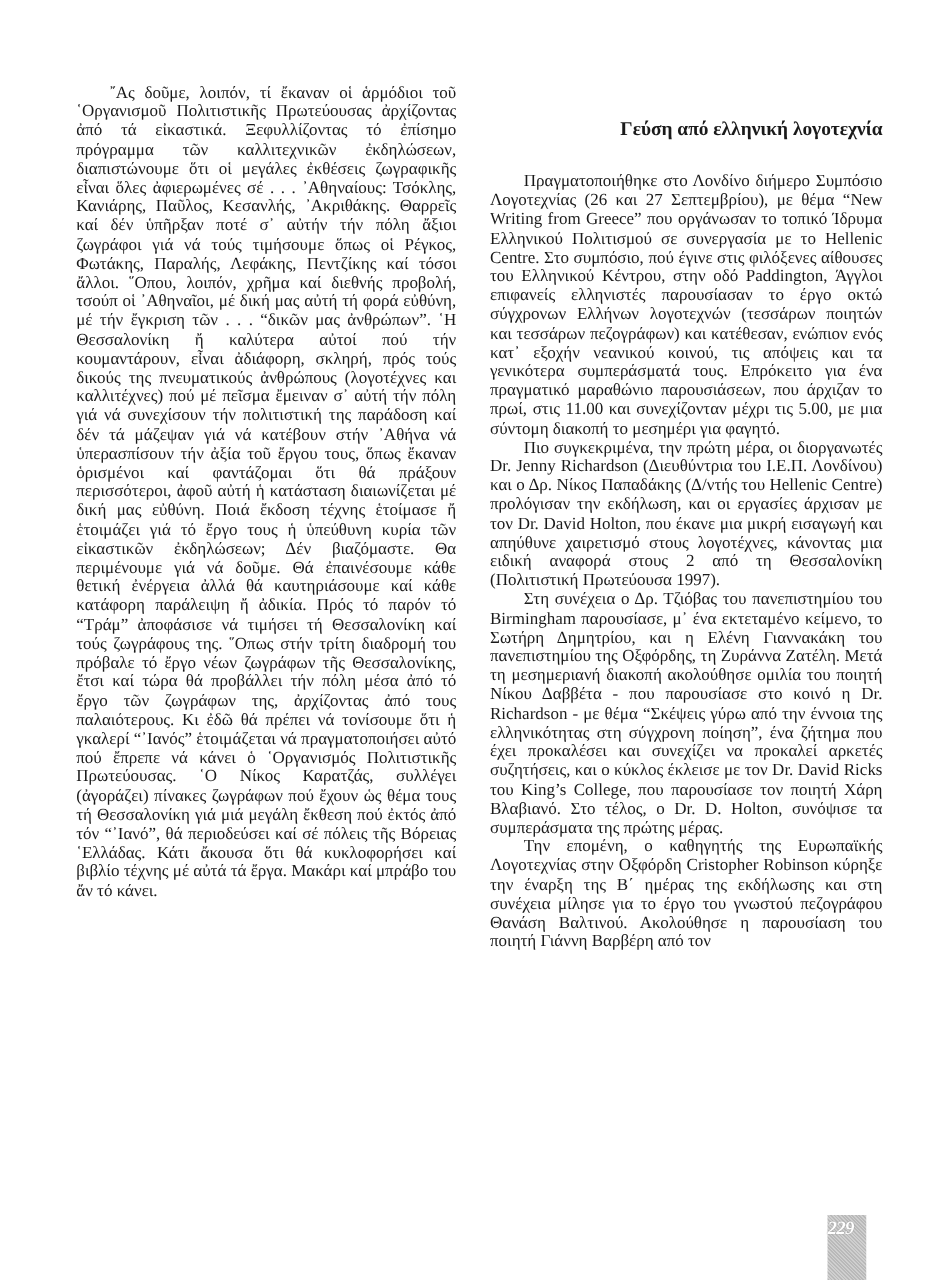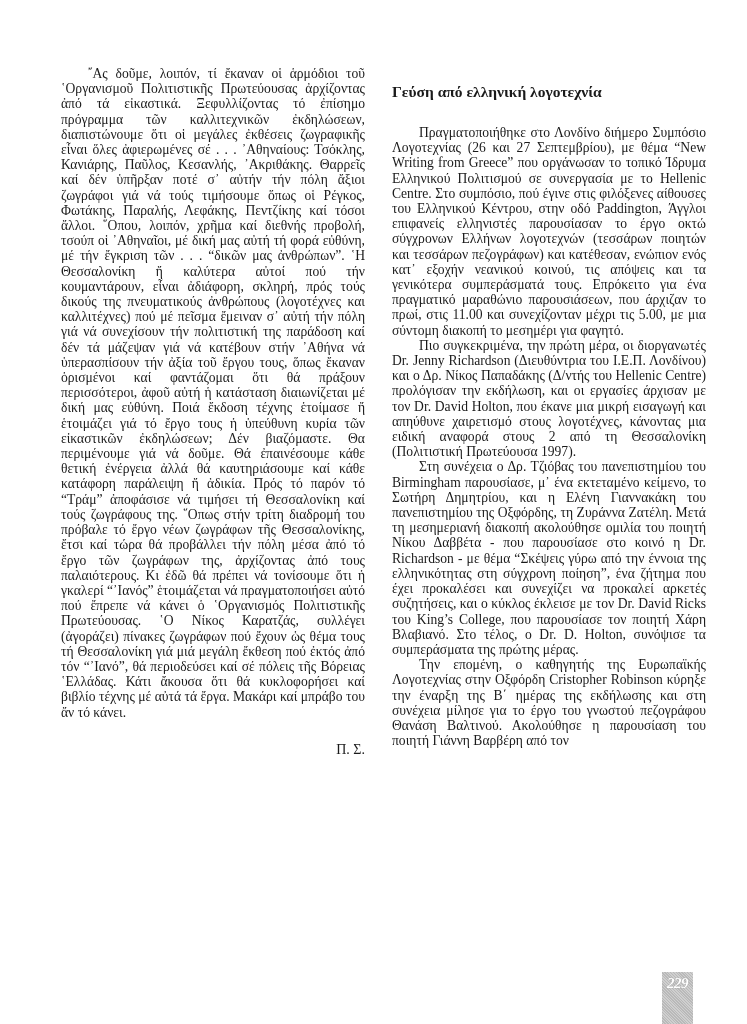--- a/index.html
+++ b/index.html
@@ -25,54 +25,53 @@
     .col-right { left: 392px; width: 314px; }
     .col p { margin: 0; }
     .col p.indent { text-indent: 27px; }
     .signature {
       text-align: right;
       margin-top: 22px !important;
       font-size: 14px;
     }
     .title {
       font-weight: bold;
-      text-align: left;
+      text-align: right;
       font-size: 15.5px;
       line-height: 19px;
-      margin: 16px 0 24px 0;
+      margin: 28px 0 24px 0;
     }
     .page-tab {
       position: absolute;
       left: 662px;
       top: 972px;
       width: 31px;
       height: 52px;
       background: repeating-linear-gradient(45deg, #b9b9b9 0px, #b9b9b9 1px, #cfcfcf 1px, #cfcfcf 2px);
     }
     .page-number {
       position: absolute;
       left: 0; right: 0;
       top: 3px;
-      text-align: center;
+      text-align: left;
       color: #ffffff;
       font-style: italic;
       font-weight: bold;
       font-size: 15px;
       letter-spacing: -0.5px;
       text-shadow: 0 0 1px #8a8a8a;
     }
   </style>
 </head>
 <body>
 
 <div class="page">
 
   <div class="col col-left">
     <p class="indent">῎Ας δοῦμε, λοιπόν, τί ἔκαναν οἱ ἁρμόδιοι τοῦ ῾Οργανισμοῦ Πολιτιστικῆς Πρωτεύουσας ἀρχίζοντας ἀπό τά εἰκαστικά. Ξεφυλλίζοντας τό ἐπίσημο πρόγραμμα τῶν καλλιτεχνικῶν ἐκδηλώσεων, διαπιστώνουμε ὅτι οἱ μεγάλες ἐκθέσεις ζωγραφικῆς εἶναι ὅλες ἀφιερωμένες σέ . . . ᾿Αθηναίους: Τσόκλης, Κανιάρης, Παῦλος, Κεσανλής, ᾿Ακριθάκης. Θαρρεῖς καί δέν ὑπῆρξαν ποτέ σ᾿ αὐτήν τήν πόλη ἄξιοι ζωγράφοι γιά νά τούς τιμήσουμε ὅπως οἱ Ρέγκος, Φωτάκης, Παραλής, Λεφάκης, Πεντζίκης καί τόσοι ἄλλοι. ῞Οπου, λοιπόν, χρῆμα καί διεθνής προβολή, τσούπ οἱ ᾿Αθηναῖοι, μέ δική μας αὐτή τή φορά εὐθύνη, μέ τήν ἔγκριση τῶν . . . “δικῶν μας ἀνθρώπων”. ῾Η Θεσσαλονίκη ἤ καλύτερα αὐτοί πού τήν κουμαντάρουν, εἶναι ἀδιάφορη, σκληρή, πρός τούς δικούς της πνευματικούς ἀνθρώπους (λογοτέχνες και καλλιτέχνες) πού μέ πεῖσμα ἔμειναν σ᾿ αὐτή τήν πόλη γιά νά συνεχίσουν τήν πολιτιστική της παράδοση καί δέν τά μάζεψαν γιά νά κατέβουν στήν ᾿Αθήνα νά ὑπερασπίσουν τήν ἀξία τοῦ ἔργου τους, ὅπως ἔκαναν ὁρισμένοι καί φαντάζομαι ὅτι θά πράξουν περισσότεροι, ἀφοῦ αὐτή ἡ κατάσταση διαιωνίζεται μέ δική μας εὐθύνη. Ποιά ἔκδοση τέχνης ἑτοίμασε ἤ ἑτοιμάζει γιά τό ἔργο τους ἡ ὑπεύθυνη κυρία τῶν εἰκαστικῶν ἐκδηλώσεων; Δέν βιαζόμαστε. Θα περιμένουμε γιά νά δοῦμε. Θά ἐπαινέσουμε κάθε θετική ἐνέργεια ἀλλά θά καυτηριάσουμε καί κάθε κατάφορη παράλειψη ἤ ἀδικία. Πρός τό παρόν τό “Τράμ” ἀποφάσισε νά τιμήσει τή Θεσσαλονίκη καί τούς ζωγράφους της. ῞Οπως στήν τρίτη διαδρομή του πρόβαλε τό ἔργο νέων ζωγράφων τῆς Θεσσαλονίκης, ἔτσι καί τώρα θά προβάλλει τήν πόλη μέσα ἀπό τό ἔργο τῶν ζωγράφων της, ἀρχίζοντας ἀπό τους παλαιότερους. Κι ἐδῶ θά πρέπει νά τονίσουμε ὅτι ἡ γκαλερί “᾿Ιανός” ἑτοιμάζεται νά πραγματοποιήσει αὐτό πού ἔπρεπε νά κάνει ὁ ῾Οργανισμός Πολιτιστικῆς Πρωτεύουσας. ῾Ο Νίκος Καρατζάς, συλλέγει (ἀγοράζει) πίνακες ζωγράφων πού ἔχουν ὡς θέμα τους τή Θεσσαλονίκη γιά μιά μεγάλη ἔκθεση πού ἐκτός ἀπό τόν “᾿Ιανό”, θά περιοδεύσει καί σέ πόλεις τῆς Βόρειας ῾Ελλάδας. Κάτι ἄκουσα ὅτι θά κυκλοφορήσει καί βιβλίο τέχνης μέ αὐτά τά ἔργα. Μακάρι καί μπράβο του ἄν τό κάνει.</p>
-    <p class="signature">Π. Σ.</p>
   </div>
 
   <div class="col col-right">
     <div class="title">
       <div>Γεύση από ελληνική λογοτεχνία</div>
     </div>
     <p class="indent">Πραγματοποιήθηκε στο Λονδίνο διήμερο Συμπόσιο Λογοτεχνίας (26 και 27 Σεπτεμβρίου), με θέμα “New Writing from Greece” που οργάνωσαν το τοπικό Ίδρυμα Ελληνικού Πολιτισμού σε συνεργασία με το Hellenic Centre. Στο συμπόσιο, πού έγινε στις φιλόξενες αίθουσες του Ελληνικού Κέντρου, στην οδό Paddington, Άγγλοι επιφανείς ελληνιστές παρουσίασαν το έργο οκτώ σύγχρονων Ελλήνων λογοτεχνών (τεσσάρων ποιητών και τεσσάρων πεζογράφων) και κατέθεσαν, ενώπιον ενός κατ᾿ εξοχήν νεανικού κοινού, τις απόψεις και τα γενικότερα συμπεράσματά τους. Επρόκειτο για ένα πραγματικό μαραθώνιο παρουσιάσεων, που άρχιζαν το πρωί, στις 11.00 και συνεχίζονταν μέχρι τις 5.00, με μια σύντομη διακοπή το μεσημέρι για φαγητό.</p>
     <p class="indent">Πιο συγκεκριμένα, την πρώτη μέρα, οι διοργανωτές Dr. Jenny Richardson (Διευθύντρια του Ι.Ε.Π. Λονδίνου) και ο Δρ. Νίκος Παπαδάκης (Δ/ντής του Hellenic Centre) προλόγισαν την εκδήλωση, και οι εργασίες άρχισαν με τον Dr. David Holton, που έκανε μια μικρή εισαγωγή και απηύθυνε χαιρετισμό στους λογοτέχνες, κάνοντας μια ειδική αναφορά στους 2 από τη Θεσσαλονίκη (Πολιτιστική Πρωτεύουσα 1997).</p>
     <p class="indent">Στη συνέχεια ο Δρ. Τζιόβας του πανεπιστημίου του Birmingham παρουσίασε, μ᾿ ένα εκτεταμένο κείμενο, το Σωτήρη Δημητρίου, και η Ελένη Γιαννακάκη του πανεπιστημίου της Οξφόρδης, τη Ζυράννα Ζατέλη. Μετά τη μεσημεριανή διακοπή ακολούθησε ομιλία του ποιητή Νίκου Δαββέτα - που παρουσίασε στο κοινό η Dr. Richardson - με θέμα “Σκέψεις γύρω από την έννοια της ελληνικότητας στη σύγχρονη ποίηση”, ένα ζήτημα που έχει προκαλέσει και συνεχίζει να προκαλεί αρκετές συζητήσεις, και ο κύκλος έκλεισε με τον Dr. David Ricks του King’s College, που παρουσίασε τον ποιητή Χάρη Βλαβιανό. Στο τέλος, ο Dr. D. Holton, συνόψισε τα συμπεράσματα της πρώτης μέρας.</p>
     <p class="indent">Την επομένη, ο καθηγητής της Ευρωπαϊκής Λογοτεχνίας στην Οξφόρδη Cristopher Robinson κύρηξε την έναρξη της Β΄ ημέρας της εκδήλωσης και στη συνέχεια μίλησε για το έργο του γνωστού πεζογράφου Θανάση Βαλτινού. Ακολούθησε η παρουσίαση του ποιητή Γιάννη Βαρβέρη από τον</p>

